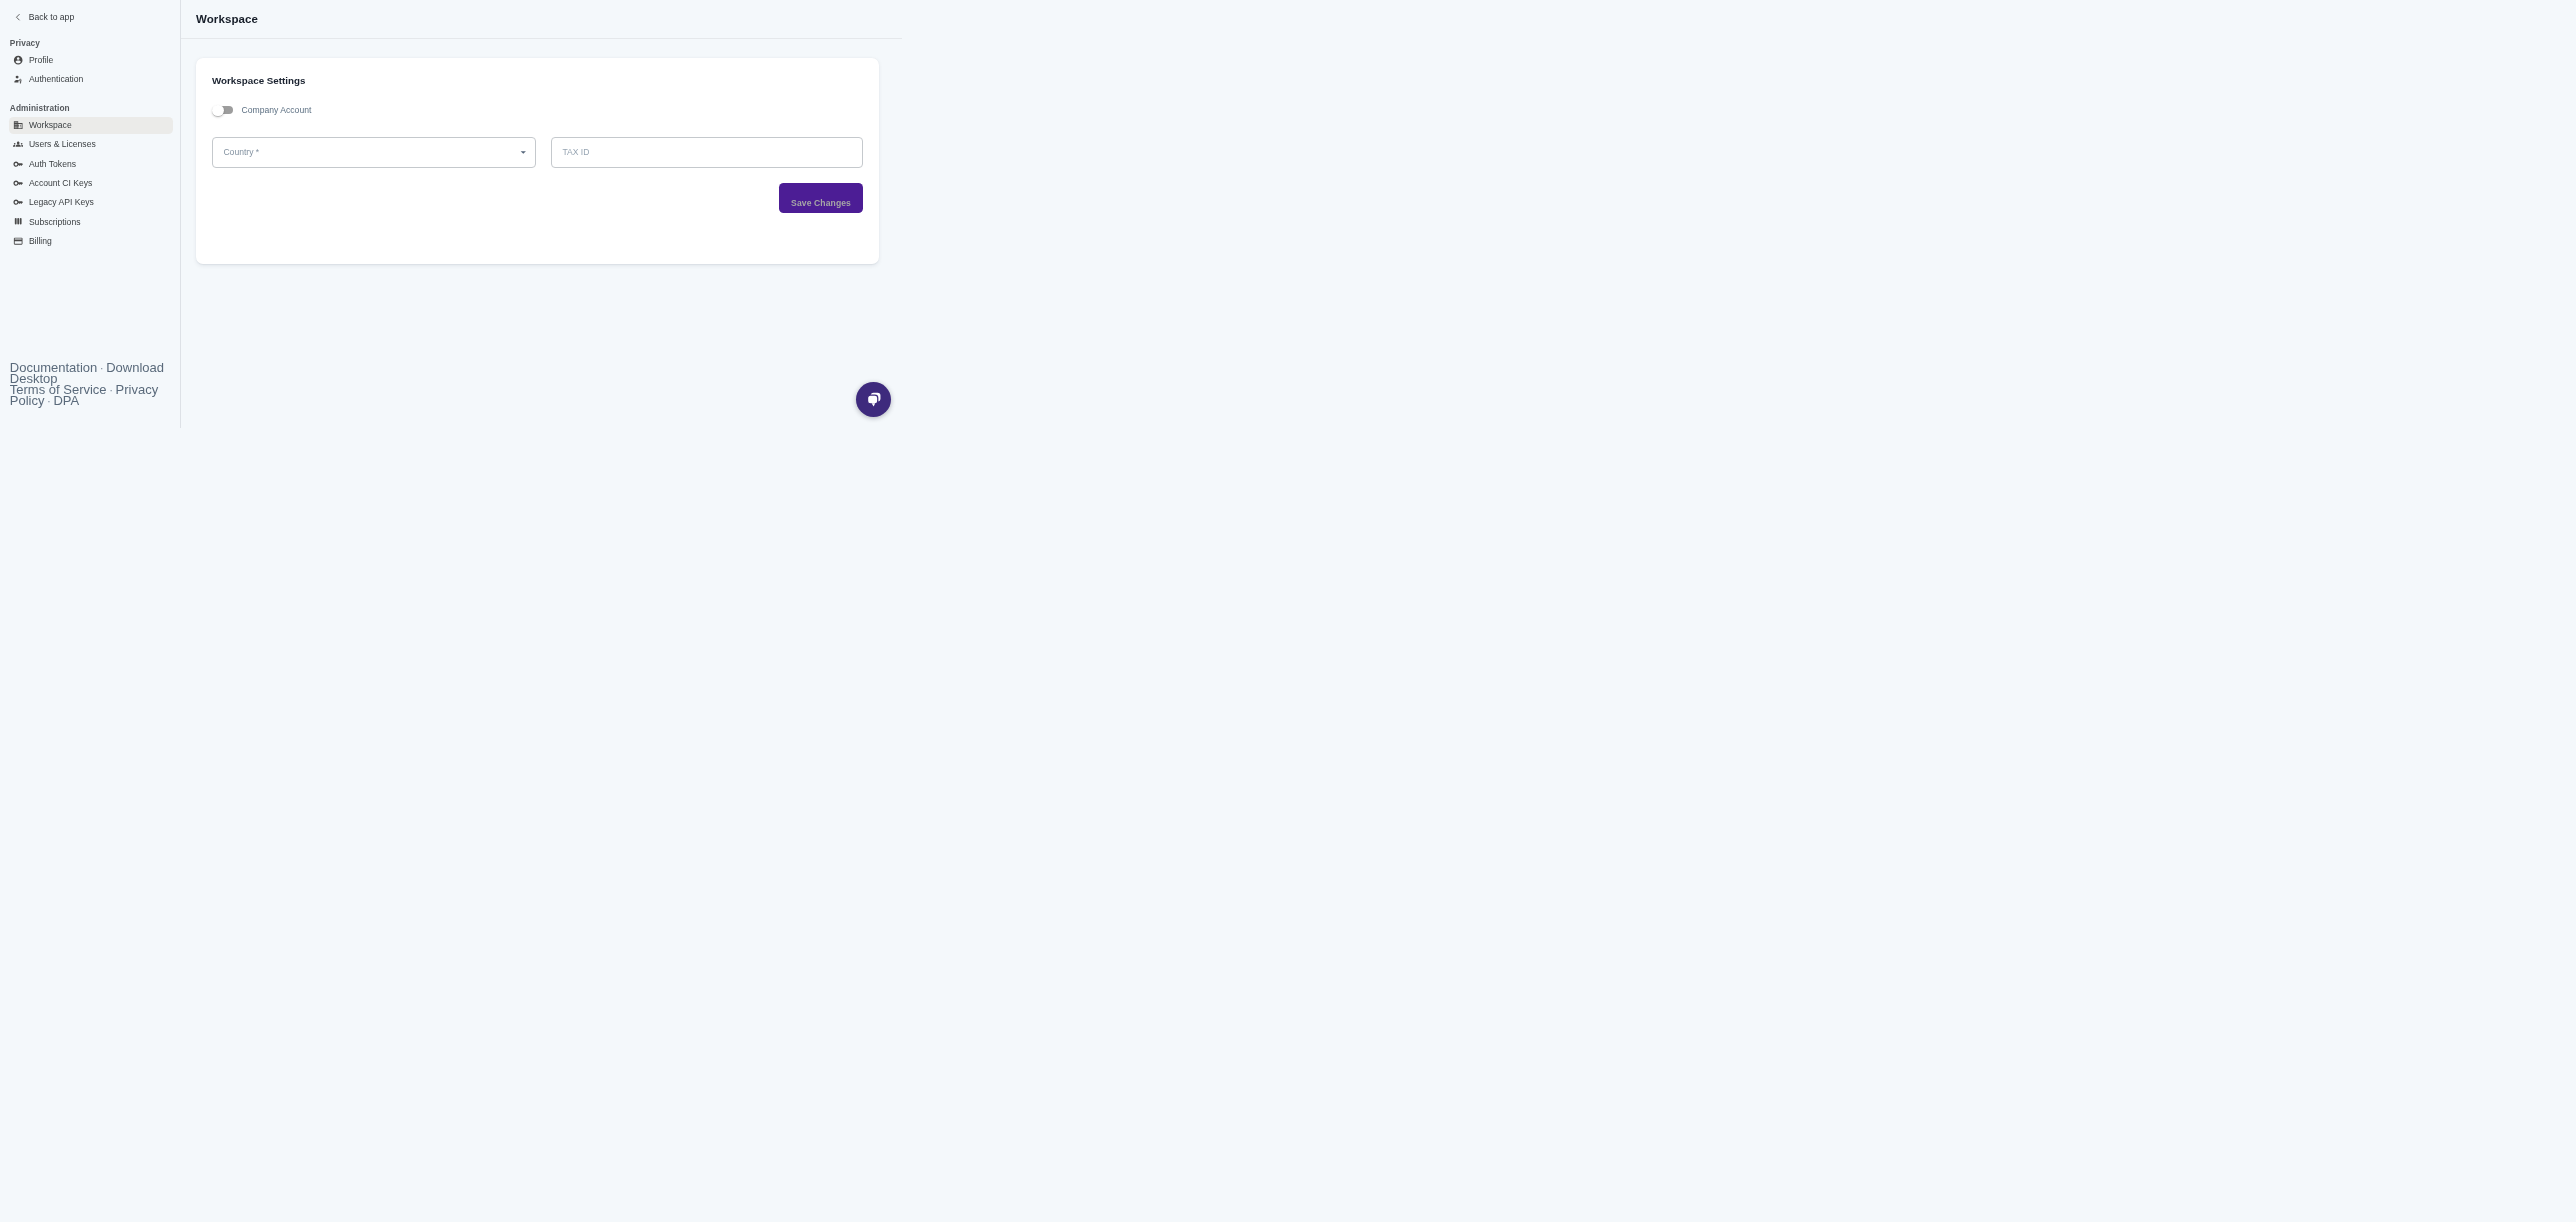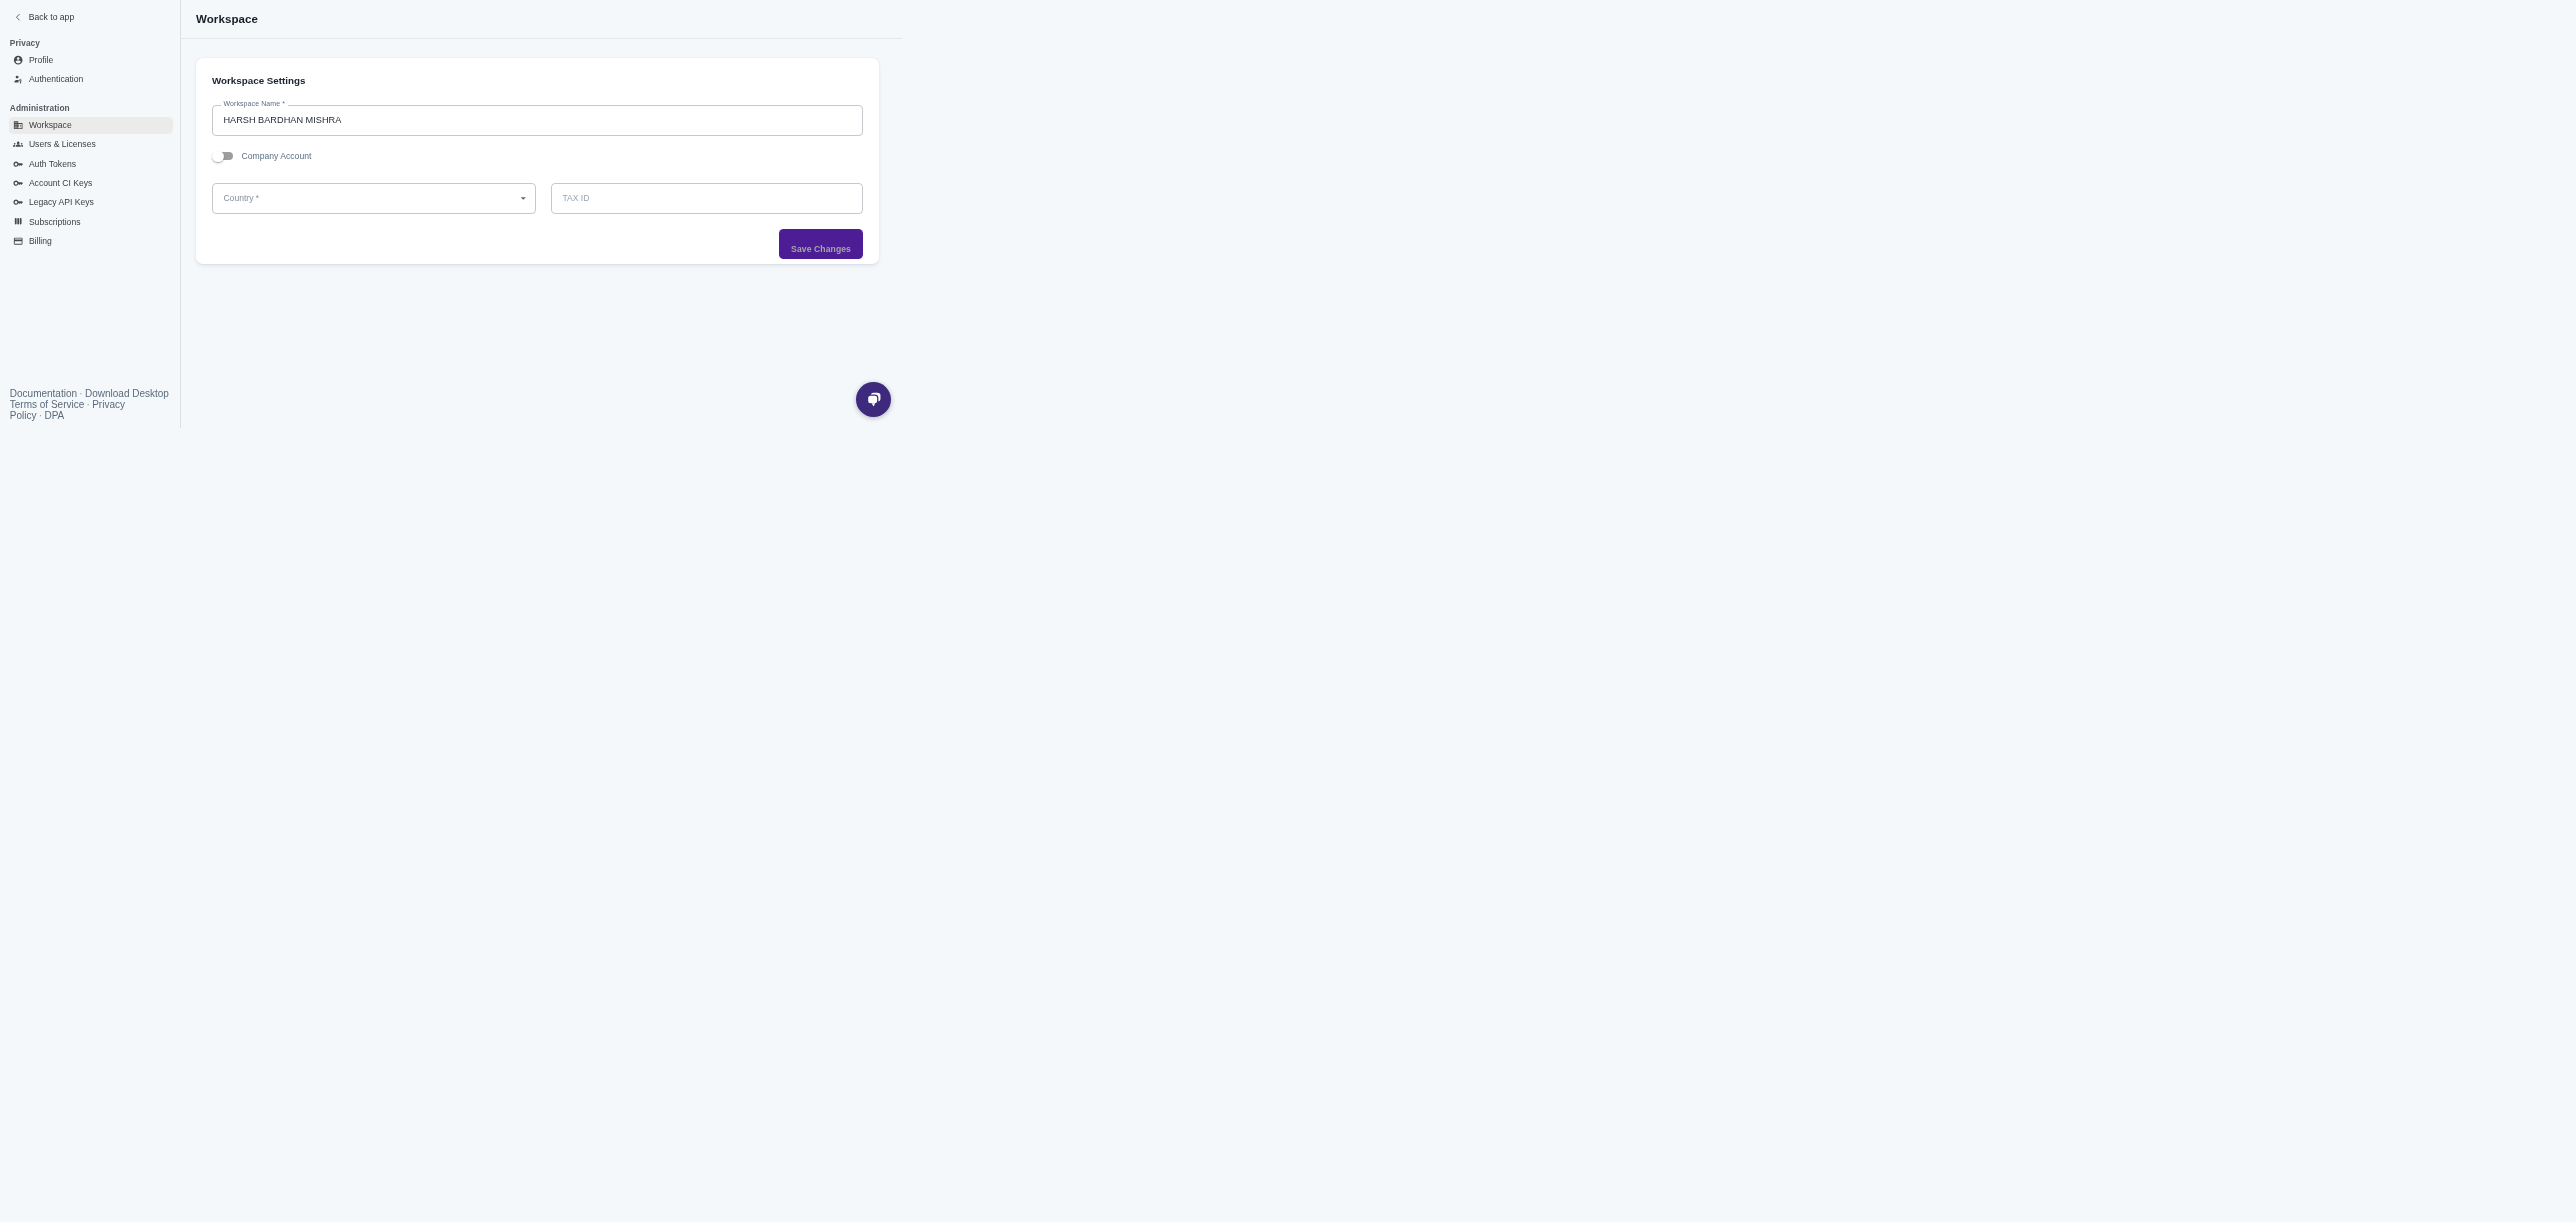--- a/index.html
+++ b/index.html
@@ -33,22 +33,22 @@
     display: flex; align-items: center; gap: 5.8px;
     height: 17px; margin: 0 7.5px 2.3px 9.2px; padding: 0 3.5px;
     border-radius: 4.6px; cursor: pointer;
   }
   .nav-item .label { font-size: 8.6px; color: #3c4043; white-space: nowrap; }
   .nav-item.selected { background: #ebebe9; }
   .nav-icon { width: 10.4px; height: 10.4px; flex: none; color: #4a4a4a; display: inline-flex; }
   .nav-icon svg { width: 100%; height: 100%; }
 
   .sidebar-footer {
-    position: absolute; left: 9.8px; bottom: 7px;
-    font-size: 10px; line-height: 11px; color: #5a6a7b;
+    position: absolute; left: 9.8px; bottom: 22px;
+    font-size: 13px; line-height: 11px; color: #5a6a7b;
   }
   .sidebar-footer a { color: #5a6a7b; text-decoration: none; cursor: pointer; }
   .sidebar-footer .sep { color: #8b97a5; margin: 0 2.3px; }
 
   
   .main { flex: 1; display: flex; flex-direction: column; position: relative; }
   .main-header {
     height: 39px; flex: none;
     border-bottom: 0.6px solid #e5e8eb;
     display: flex; align-items: center; padding-left: 15px;
@@ -244,24 +244,20 @@
 
   <div class="main">
     <div class="main-header">
       <h1>Workspace</h1>
     </div>
 
     <div class="content">
       <div class="card">
         <div class="card-title">Workspace Settings</div>
 
-        <div class="text-field name">
-          <span class="float-label">Workspace Name *</span>
-          <input type="text" value="HARSH BARDHAN MISHRA" style="">
-        </div>
 
         <div class="toggle-row">
           <span class="switch">
             <span class="track"></span>
             <span class="thumb"></span>
           </span>
           <span class="toggle-label">Company Account</span>
         </div>
 
         <div class="fields-row">

